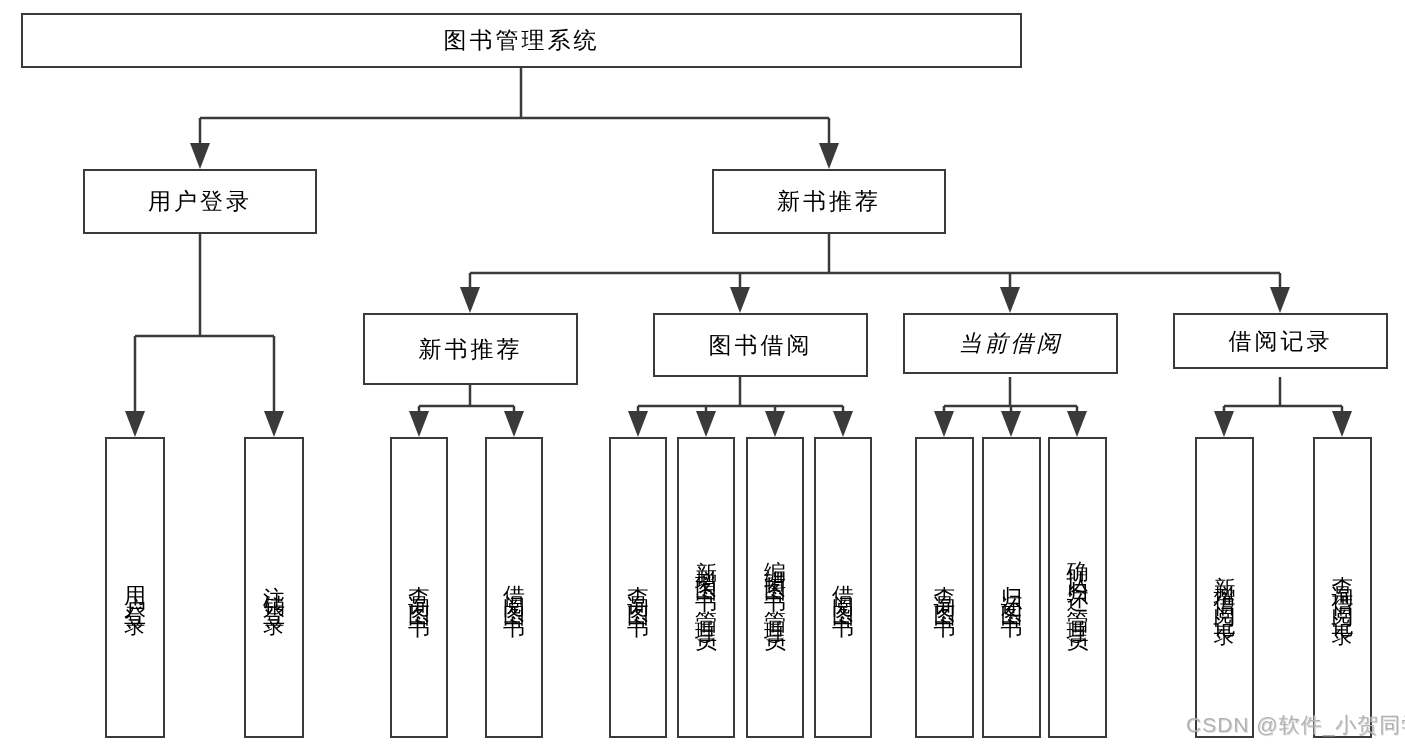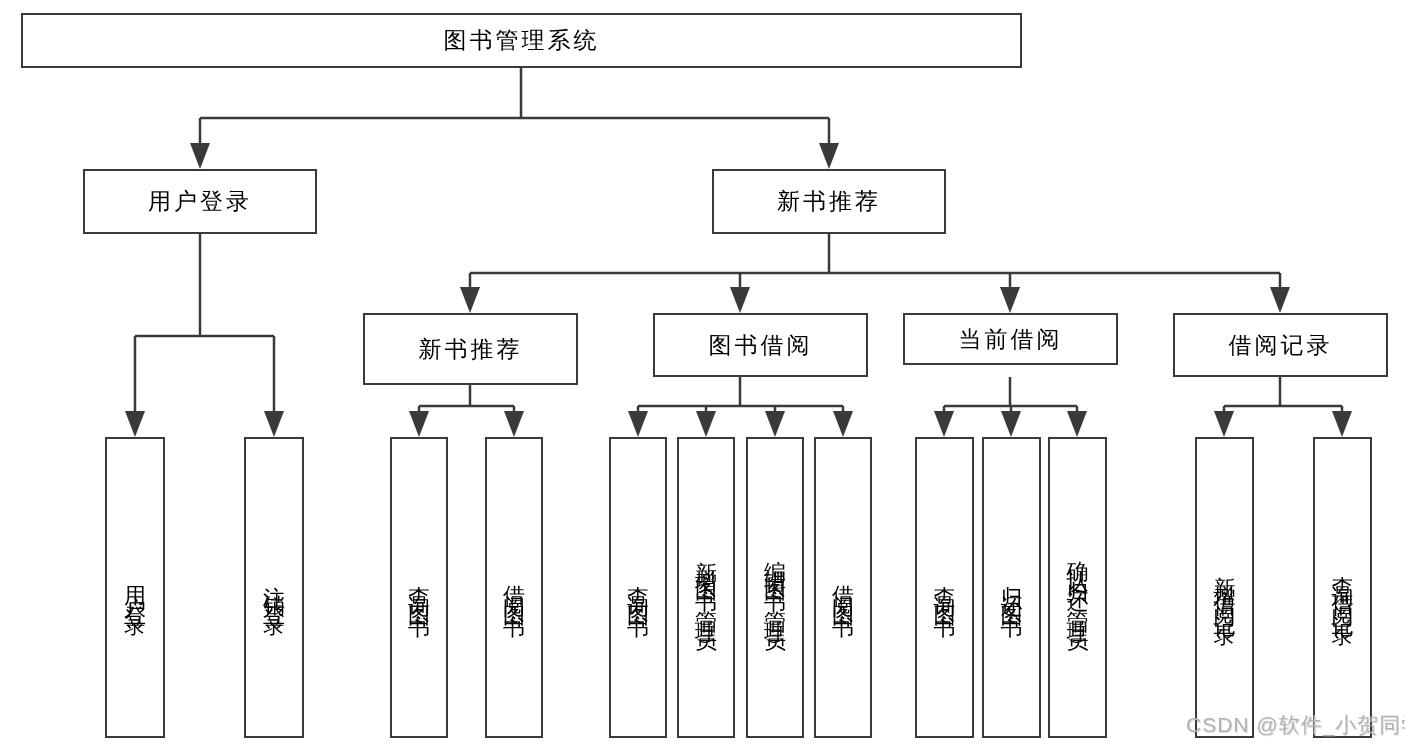--- a/index.html
+++ b/index.html
@@ -99,22 +99,22 @@
     </g>
   </svg>
 
   <div class="node h" style="left:21px; top:13px; width:1001px; height:55px;">图书管理系统</div>
 
   <div class="node h" style="left:83px; top:169px; width:234px; height:65px;">用户登录</div>
   <div class="node h" style="left:712px; top:169px; width:234px; height:65px;">新书推荐</div>
 
   <div class="node h" style="left:363px; top:313px; width:215px; height:72px;">新书推荐</div>
   <div class="node h" style="left:633px; top:313px; width:215px; height:64px;margin-left:20px;">图书借阅</div>
-  <div class="node h" style="left:903px; top:313px; width:215px; height:52px;">当前借阅</div>
-  <div class="node h" style="left:1173px; top:313px; width:215px; height:64px;">借阅记录</div>
+  <div class="node h" style="left:903px; top:313px; width:215px; height:61px;font-style:italic;">当前借阅</div>
+  <div class="node h" style="left:1173px; top:313px; width:215px; height:56px;">借阅记录</div>
 
   <div class="node v" style="left:105px; top:437px; width:60px; height:301px;">
     <span class="vtext">用户登录</span>
   </div>
   <div class="node v" style="left:244px; top:437px; width:60px; height:301px;">
     <span class="vtext">注销登录</span>
   </div>
 
   <div class="node v" style="left:390px; top:437px; width:58px; height:301px;">
     <span class="vtext">查询图书</span>

